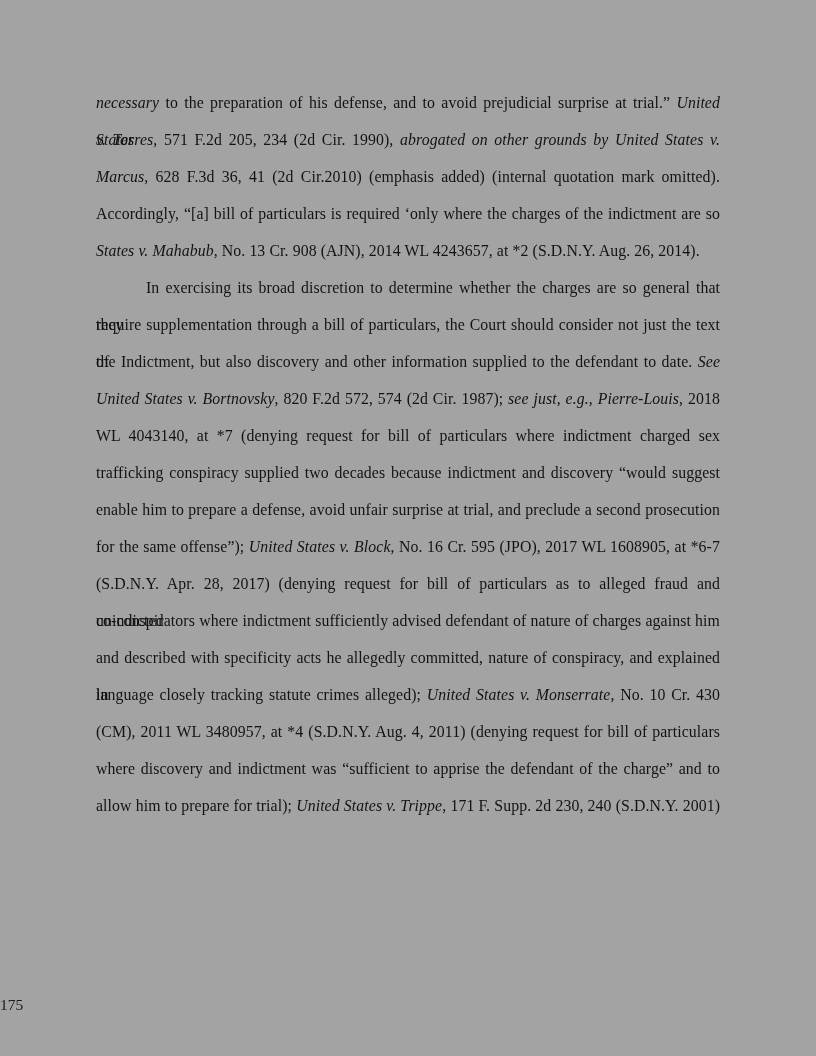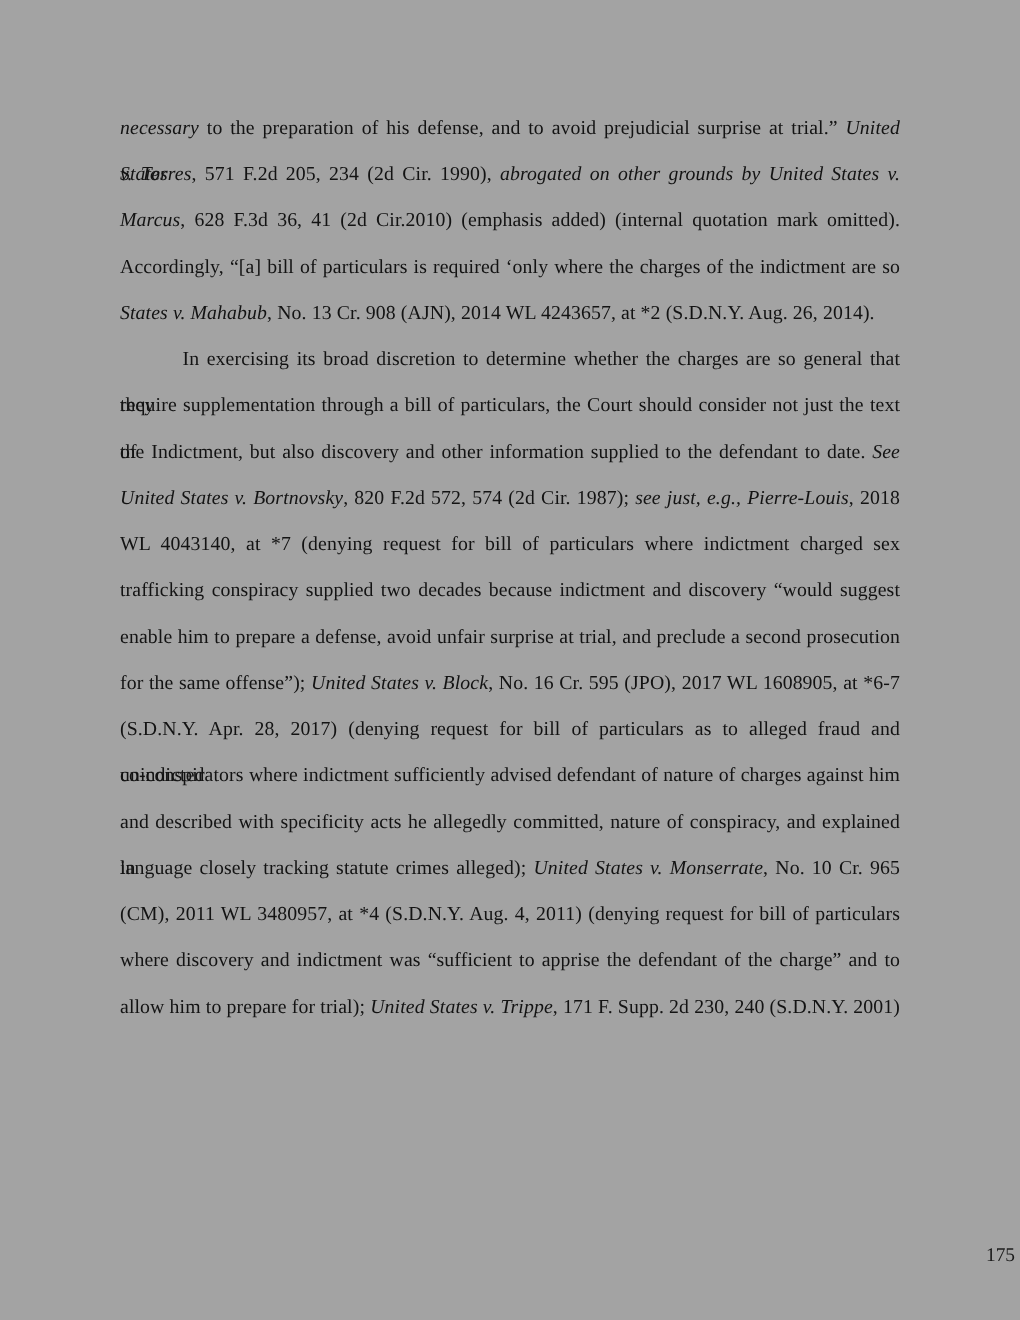--- a/index.html
+++ b/index.html
@@ -38,21 +38,21 @@
     text-indent: 50px;
   }
   .line .it {
     font-style: italic;
   }
   .page-number {
     position: absolute;
     left: 0;
     top: 996px;
     width: 812px;
-    text-align: right;
+    text-align: left;
     font-size: 15.5px;
     color: #1a1a1a;
   }
 </style>
 </head>
 <body>
 
 <div class="page">
   <div class="doc-body">
       <div class="line"><span class="it">necessary</span><span> to the preparation of his defense, and to avoid prejudicial surprise at trial.”  </span><span class="it">United States</span></div>
@@ -64,19 +64,19 @@
       <div class="line"><span>require supplementation through a bill of particulars, the Court should consider not just the text of</span></div>
       <div class="line"><span>the Indictment, but also discovery and other information supplied to the defendant to date.  </span><span class="it">See</span></div>
       <div class="line"><span class="it">United States v. Bortnovsky</span><span>, 820 F.2d 572, 574 (2d Cir. 1987); </span><span class="it">see just, e.g.,</span><span>  </span><span class="it">Pierre-Louis</span><span>, 2018</span></div>
       <div class="line"><span>WL 4043140, at *7 (denying request for bill of particulars where indictment charged sex</span></div>
       <div class="line"><span>trafficking conspiracy supplied two decades because indictment and discovery “would suggest</span></div>
       <div class="line"><span>enable him to prepare a defense, avoid unfair surprise at trial, and preclude a second prosecution</span></div>
       <div class="line"><span>for the same offense”); </span><span class="it">United States v. Block</span><span>, No. 16 Cr. 595 (JPO), 2017 WL 1608905, at *6-7</span></div>
       <div class="line"><span>(S.D.N.Y. Apr. 28, 2017) (denying request for bill of particulars as to alleged fraud and unindicted</span></div>
       <div class="line"><span>co-conspirators where indictment sufficiently advised defendant of nature of charges against him</span></div>
       <div class="line"><span>and described with specificity acts he allegedly committed, nature of conspiracy, and explained in</span></div>
-      <div class="line"><span>language closely tracking statute crimes alleged); </span><span class="it">United States v. Monserrate</span><span>, No. 10 Cr. 965</span></div>
+      <div class="line"><span>language closely tracking statute crimes alleged); </span><span class="it">United States v. Monserrate</span><span>, No. 10 Cr. 430</span></div>
       <div class="line"><span>(CM), 2011 WL 3480957, at *4 (S.D.N.Y. Aug. 4, 2011) (denying request for bill of particulars</span></div>
       <div class="line"><span>where discovery and indictment was “sufficient to apprise the defendant of the charge” and to</span></div>
       <div class="line"><span>allow him to prepare for trial); </span><span class="it">United States v. Trippe</span><span>, 171 F. Supp. 2d 230, 240 (S.D.N.Y. 2001)</span></div>
     </div>
   <div class="page-number">175</div>
 </div>
 
 </body></html>

